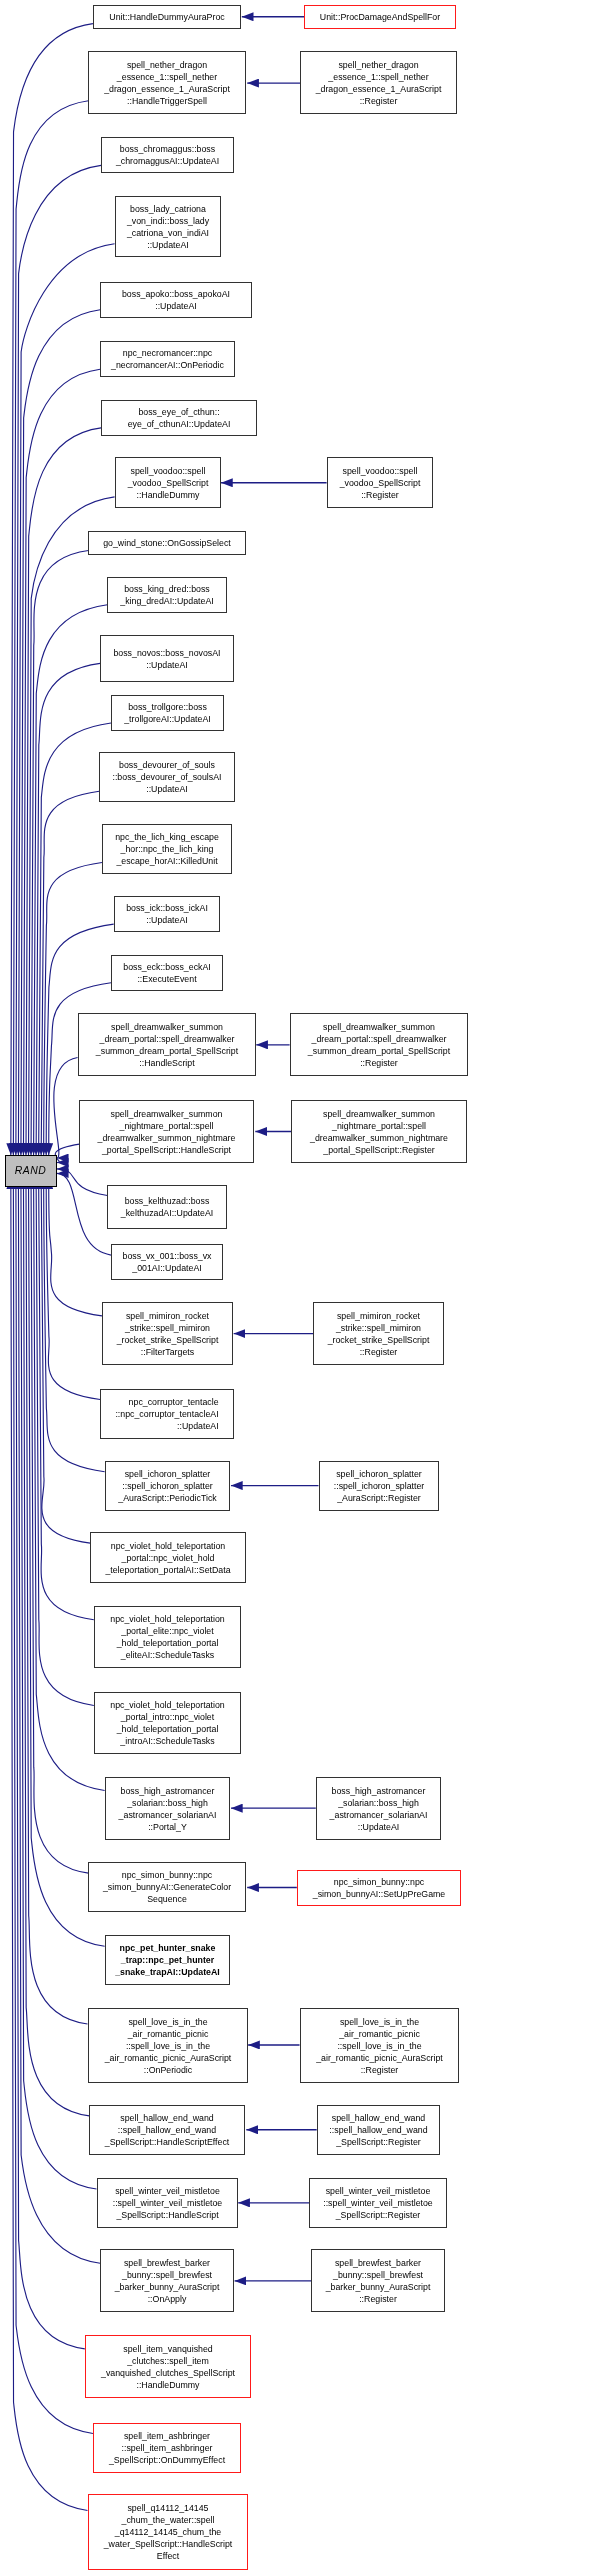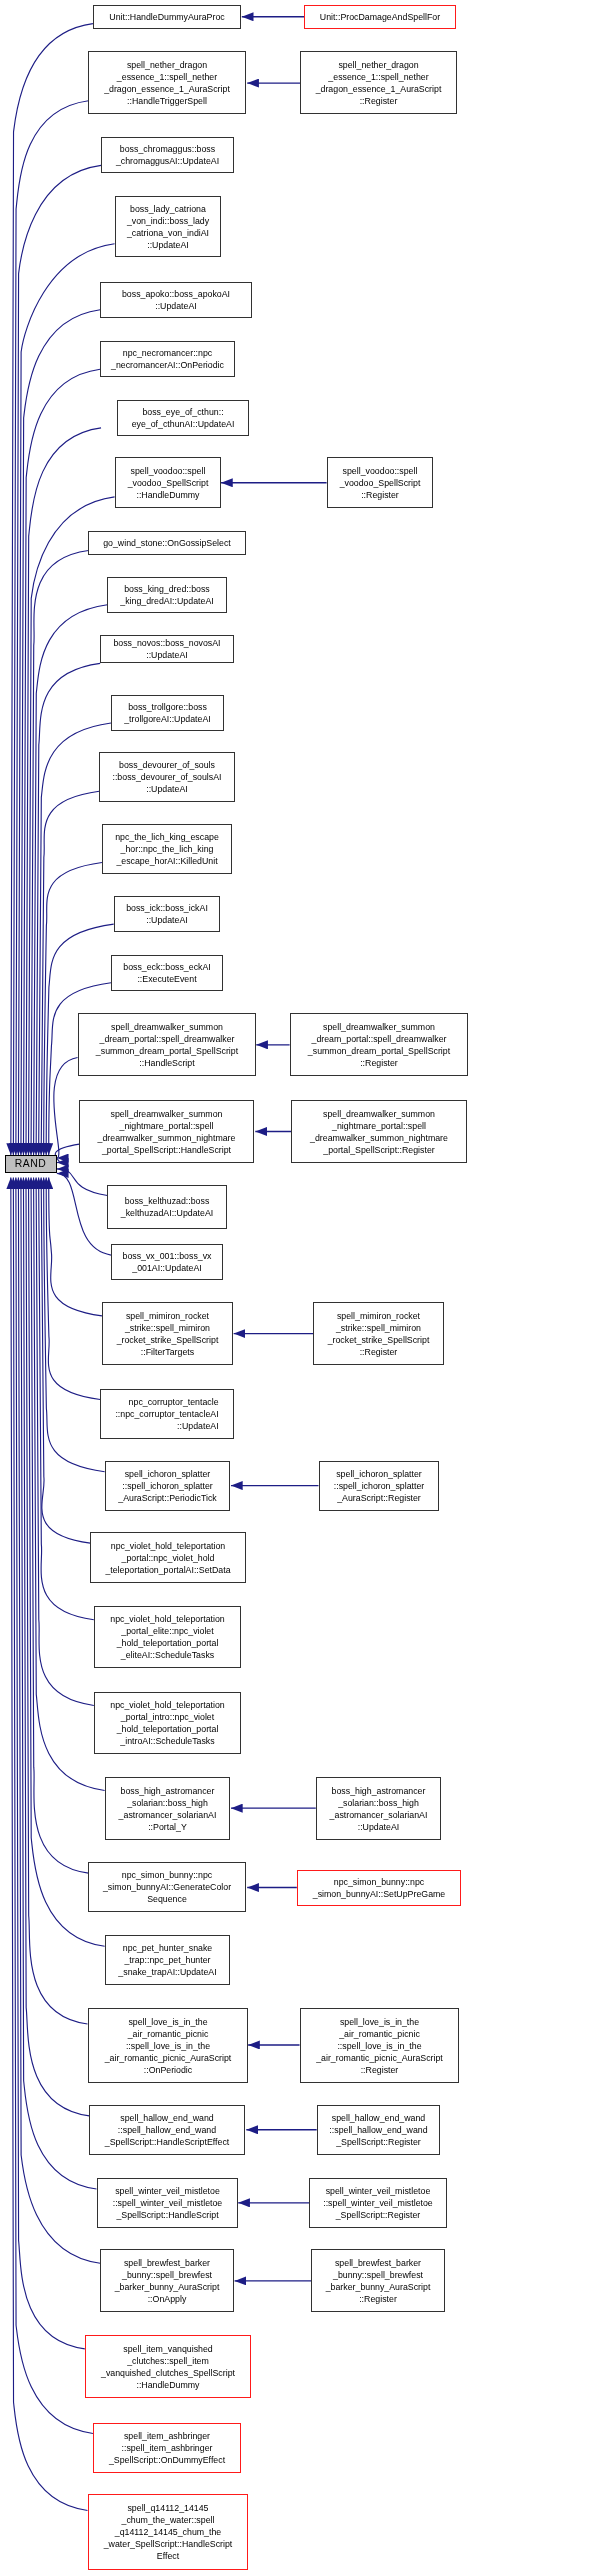--- a/index.html
+++ b/index.html
@@ -68,53 +68,53 @@
       <path d="M347,1478 L259,1478" fill="none" stroke="#1d1d85" stroke-width="1.5" marker-end="url(#ah)"></path>
       <path d="M353,1646.5 L256,1646.5" fill="none" stroke="#1d1d85" stroke-width="1.5" marker-end="url(#ah)"></path>
       <path d="M350,2004 L256,2004" fill="none" stroke="#1d1d85" stroke-width="1.5" marker-end="url(#ah)"></path>
       <path d="M329,2092 L274,2092" fill="none" stroke="#1d1d85" stroke-width="1.5" marker-end="url(#ah)"></path>
       <path d="M332,2266.5 L275,2266.5" fill="none" stroke="#1d1d85" stroke-width="1.5" marker-end="url(#ah)"></path>
       <path d="M351,2360.5 L273,2360.5" fill="none" stroke="#1d1d85" stroke-width="1.5" marker-end="url(#ah)"></path>
       <path d="M343,2441.5 L264,2441.5" fill="none" stroke="#1d1d85" stroke-width="1.5" marker-end="url(#ah)"></path>
       <path d="M345,2528 L260,2528" fill="none" stroke="#1d1d85" stroke-width="1.5" marker-end="url(#ah)"></path>
     </svg>
 
-<div class="node main" style="left: 4.5px; top: 1155px; width: 52px; height: 18px;">RAND</div>
+<div class="node main" style="left: 4.5px; top: 1155px; width: 52px; height: 32px; font-style: italic;">RAND</div>
     <div class="node" style="left: 93px; top: 4.5px; width: 148px; height: 24px;">Unit::HandleDummyAuraProc</div>
     <div class="node red" style="left: 304px; top: 4.5px; width: 152px; height: 24px;">Unit::ProcDamageAndSpellFor</div>
     <div class="node" style="left: 88px; top: 51px; width: 158px; height: 63px;">spell_nether_dragon
 _essence_1::spell_nether
 _dragon_essence_1_AuraScript
 ::HandleTriggerSpell</div>
     <div class="node" style="left: 300px; top: 51px; width: 157px; height: 63px;">spell_nether_dragon
 _essence_1::spell_nether
 _dragon_essence_1_AuraScript
 ::Register</div>
     <div class="node" style="left: 101px; top: 137px; width: 133px; height: 36px;">boss_chromaggus::boss
 _chromaggusAI::UpdateAI</div>
     <div class="node" style="left: 115px; top: 196px; width: 106px; height: 61px;">boss_lady_catriona
 _von_indi::boss_lady
 _catriona_von_indiAI
 ::UpdateAI</div>
     <div class="node" style="left: 100px; top: 282px; width: 152px; height: 36px;">boss_apoko::boss_apokoAI
 ::UpdateAI</div>
     <div class="node" style="left: 100px; top: 341px; width: 135px; height: 36px;">npc_necromancer::npc
 _necromancerAI::OnPeriodic</div>
-    <div class="node" style="left: 117px; top: 400px; width: 132px; height: 36px;">boss_eye_of_cthun::
+    <div class="node" style="left: 101px; top: 400px; width: 156px; height: 36px;">boss_eye_of_cthun::
 eye_of_cthunAI::UpdateAI</div>
     <div class="node" style="left: 115px; top: 457px; width: 106px; height: 51px;">spell_voodoo::spell
 _voodoo_SpellScript
 ::HandleDummy</div>
     <div class="node" style="left: 327px; top: 457px; width: 106px; height: 51px;">spell_voodoo::spell
 _voodoo_SpellScript
 ::Register</div>
     <div class="node" style="left: 88px; top: 531px; width: 158px; height: 24px;">go_wind_stone::OnGossipSelect</div>
     <div class="node" style="left: 107px; top: 577px; width: 120px; height: 36px;">boss_king_dred::boss
 _king_dredAI::UpdateAI</div>
-    <div class="node" style="left: 100px; top: 635px; width: 134px; height: 28px;">boss_novos::boss_novosAI
+    <div class="node" style="left: 100px; top: 635px; width: 134px; height: 47px;">boss_novos::boss_novosAI
 ::UpdateAI</div>
     <div class="node" style="left: 111px; top: 695px; width: 113px; height: 36px;">boss_trollgore::boss
 _trollgoreAI::UpdateAI</div>
     <div class="node" style="left: 99px; top: 752px; width: 136px; height: 50px;">boss_devourer_of_souls
 ::boss_devourer_of_soulsAI
 ::UpdateAI</div>
     <div class="node" style="left: 102px; top: 824px; width: 130px; height: 50px;">npc_the_lich_king_escape
 _hor::npc_the_lich_king
 _escape_horAI::KilledUnit</div>
     <div class="node" style="left: 114px; top: 896px; width: 106px; height: 36px;">boss_ick::boss_ickAI
@@ -175,21 +175,21 @@
 ::Portal_Y</div>
     <div class="node" style="left: 316px; top: 1777px; width: 125px; height: 63px;">boss_high_astromancer
 _solarian::boss_high
 _astromancer_solarianAI
 ::UpdateAI</div>
     <div class="node" style="left: 88px; top: 1862px; width: 158px; height: 50px;">npc_simon_bunny::npc
 _simon_bunnyAI::GenerateColor
 Sequence</div>
     <div class="node red" style="left: 297px; top: 1870px; width: 164px; height: 36px;">npc_simon_bunny::npc
 _simon_bunnyAI::SetUpPreGame</div>
-    <div class="node" style="left: 105px; top: 1935px; width: 125px; height: 50px;">npc_pet_hunter_snake
+    <div class="node" style="left: 105px; top: 1935px; width: 125px; height: 50px; font-weight: bold;">npc_pet_hunter_snake
 _trap::npc_pet_hunter
 _snake_trapAI::UpdateAI</div>
     <div class="node" style="left: 88px; top: 2008px; width: 160px; height: 75px;">spell_love_is_in_the
 _air_romantic_picnic
 ::spell_love_is_in_the
 _air_romantic_picnic_AuraScript
 ::OnPeriodic</div>
     <div class="node" style="left: 300px; top: 2008px; width: 159px; height: 75px;">spell_love_is_in_the
 _air_romantic_picnic
 ::spell_love_is_in_the

